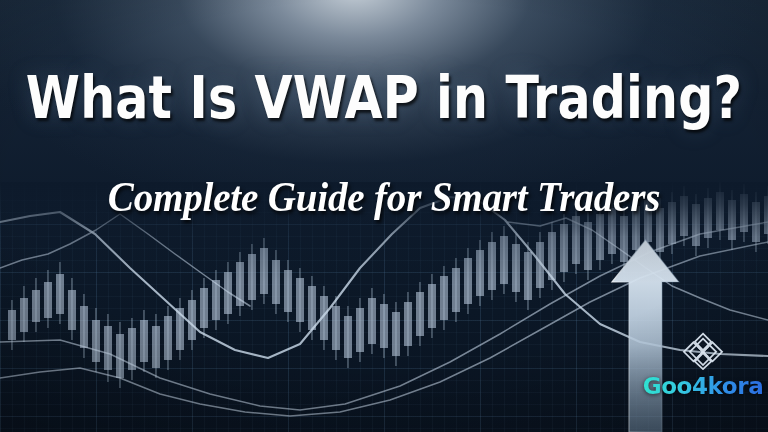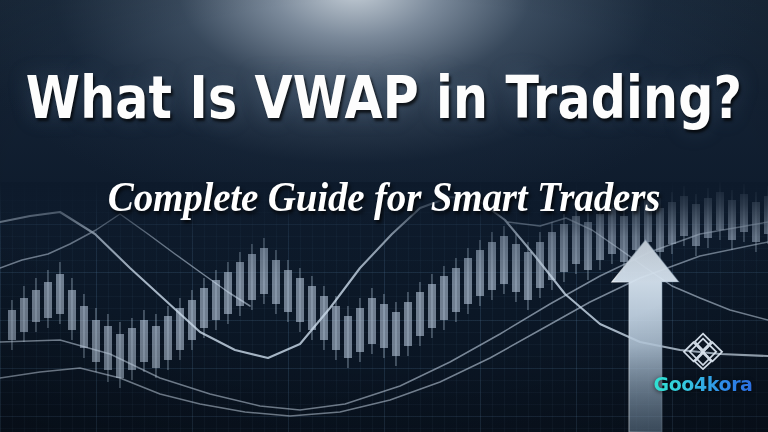--- a/index.html
+++ b/index.html
@@ -59,21 +59,21 @@
     text-shadow:2px 3px 4px rgba(0,0,0,0.78);
     white-space:nowrap;
   }
   
   .logo{
     position:absolute;left:640px;top:330px;width:126px;height:72px;
     display:flex;flex-direction:column;align-items:center;justify-content:flex-start;
   }
   .logo-mark{width:46px;height:40px;display:block;}
   .logo-text{
-    margin-top:3px;font-size:19px;font-weight:bold;letter-spacing:-0.4px;
+    margin-top:3px;font-size:23px;font-weight:bold;letter-spacing:-0.4px;
     font-family:"DejaVu Sans","Liberation Sans",sans-serif;
     background:linear-gradient(95deg,#2fe3d0 0%,#35c9e0 32%,#2f8fe8 68%,#2b6ce0 100%);
     -webkit-background-clip:text;background-clip:text;color:transparent;
     -webkit-text-fill-color:transparent;
     filter:drop-shadow(0 1px 2px rgba(0,0,0,0.6));
     white-space:nowrap;
   }
 </style>
 </head>
 <body>

